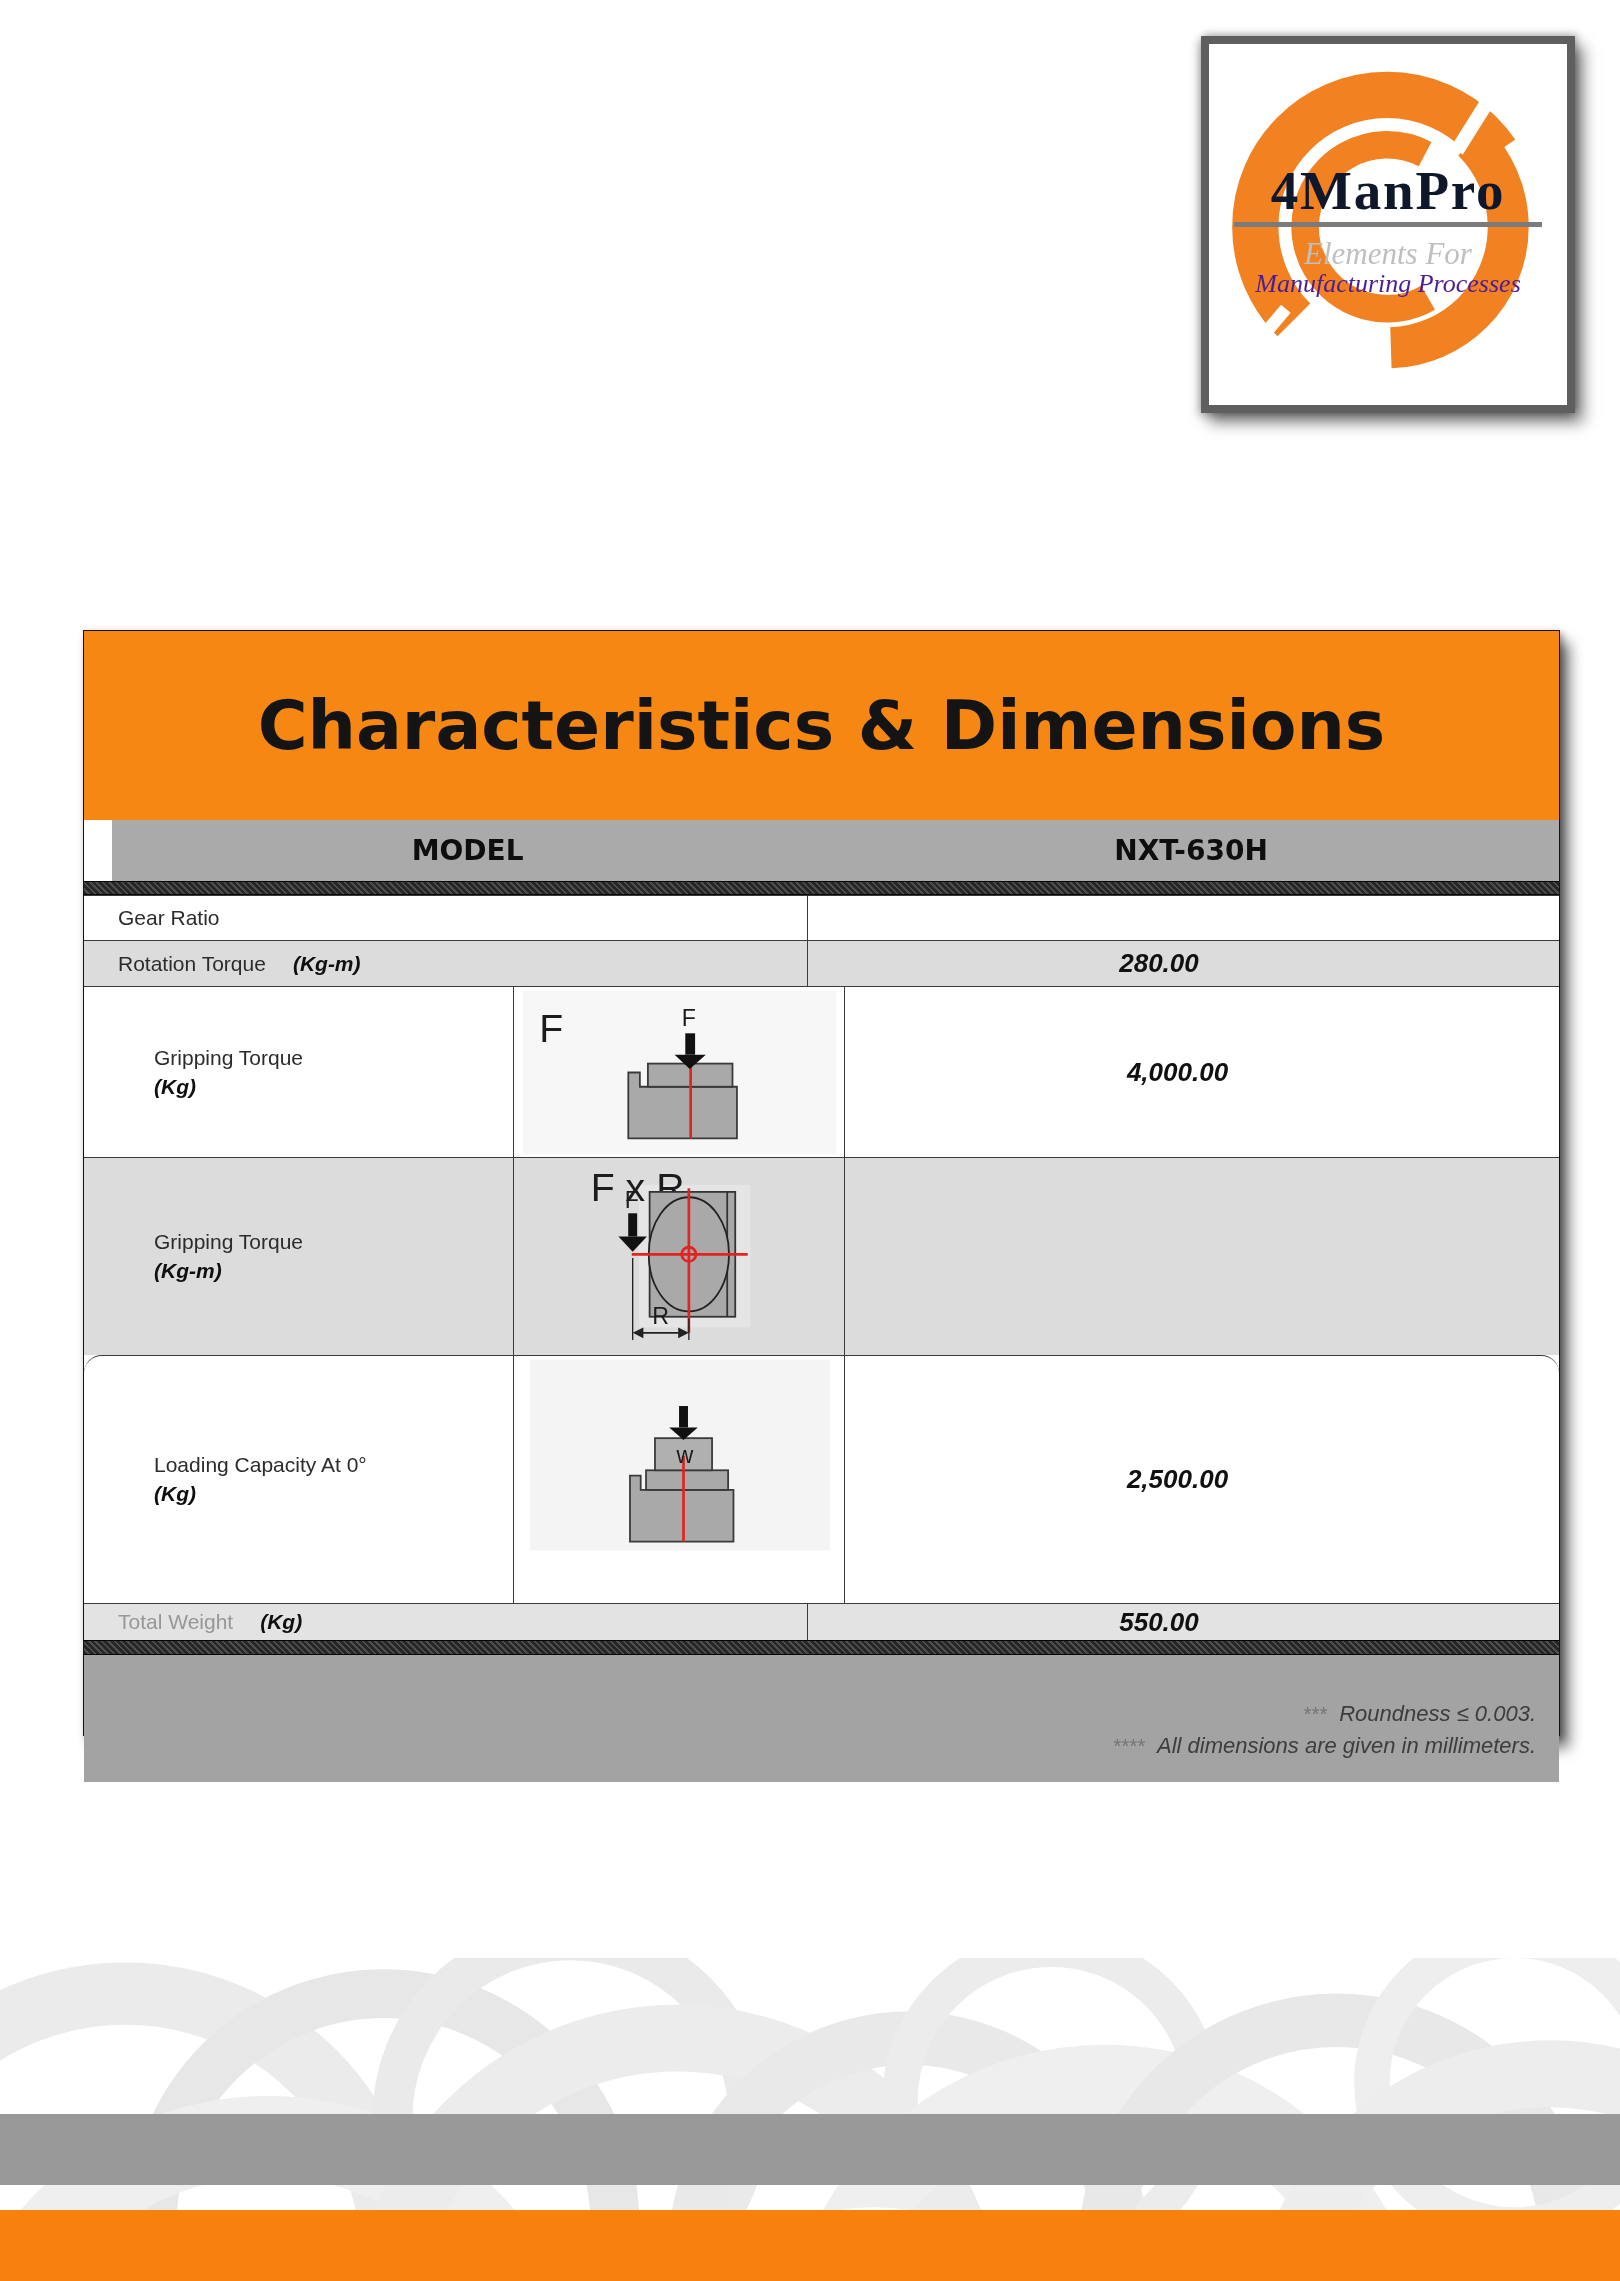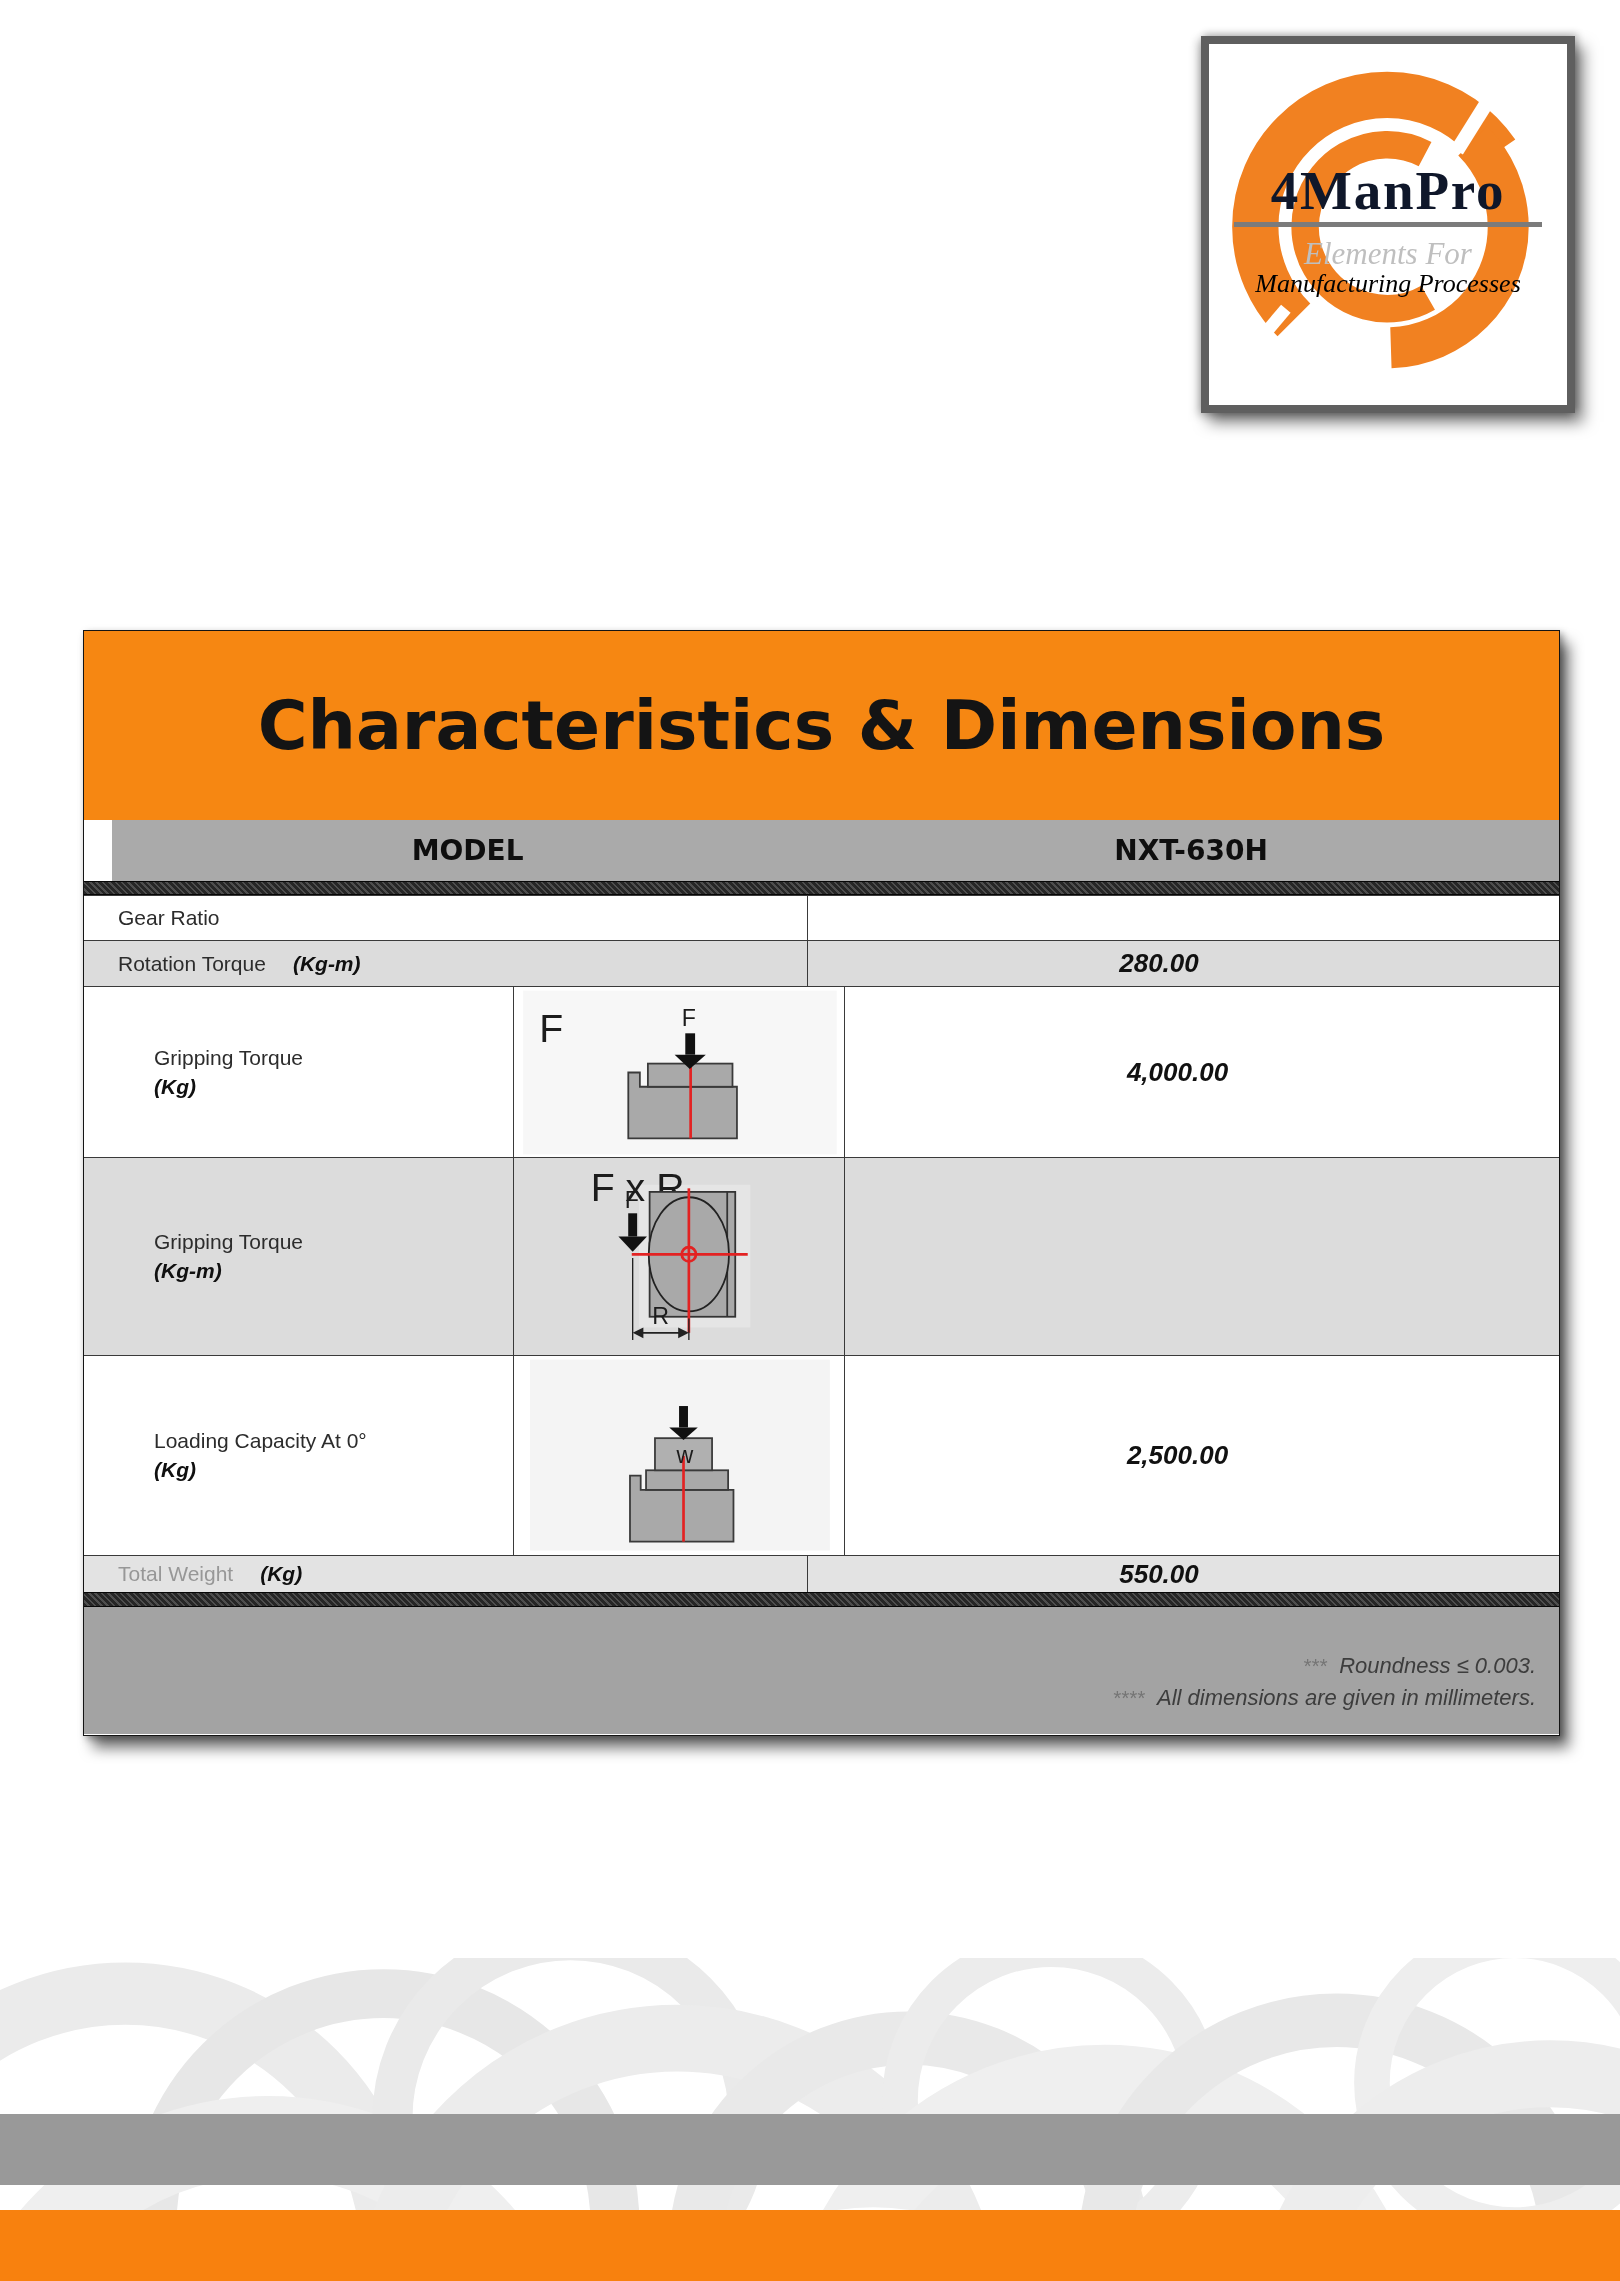--- a/index.html
+++ b/index.html
@@ -23,21 +23,21 @@
     font-family:"Liberation Serif", serif; font-weight:bold; font-size:55px;
     letter-spacing:1.8px; color:#0f172a; line-height:55px;
   }
   .logo-rule { position:absolute; left:25px; top:178px; width:308px; height:4.5px; background:#7b7b7b; }
   .logo-tag1 {
     position:absolute; left:0; top:192px; width:100%; text-align:center;
     font-family:"Liberation Serif", serif; font-style:italic; font-size:31px; color:#bfbfbf;
   }
   .logo-tag2 {
     position:absolute; left:0; top:225px; width:100%; text-align:center;
-    font-family:"Liberation Serif", serif; font-style:italic; font-size:26px; color:#000000;
+    font-family:"Liberation Serif", serif; font-style:italic; font-size:26px; color:#4c1d95;
   }
 
   
   .spec-block {
     position:absolute; left:83px; top:630px; width:1477px; height:1106px;
     border:1.8px solid #141414; background:#ffffff;
     box-shadow: 9.8px 12.5px 13.4px rgba(0,0,0,.55), 2.7px 2.7px 7.1px rgba(0,0,0,.35);
   }
   .title-band {
     height:189px; background:#f68712; display:flex; align-items:center; justify-content:center;
@@ -79,21 +79,21 @@
   }
   .unit { font-weight:bold; font-style:italic; color:#101010; margin-left:27px; }
   .label-line2 { margin-top:5.3px; }
   .label-line2 .unit { margin-left:0; }
   .label-muted { color:#979797; }
 
   .row-h1 { height:45px;  }
   .row-h2 { height:46px;  }
   .row-h3 { height:171px; }
   .row-h4 { height:198px; }
-  .row-h5 { height:200px; }
+  .row-h5 { height:248px;border-radius:18px; }
   .row-h6 { height:37px;  }
 
   .footer-band {
     height:127px; background:#a3a3a3; border-top:0;
     display:flex; flex-direction:column; justify-content:flex-end; align-items:flex-end;
     padding:0 23px 19.6px 0;
   }
   .note-line { font-style:italic; font-size:22px; color:#3d3d3d; line-height:32px; text-align:right; }
   .note-line .mark { color:#757575; margin-right:12.5px; font-size:20.5px; }
 

